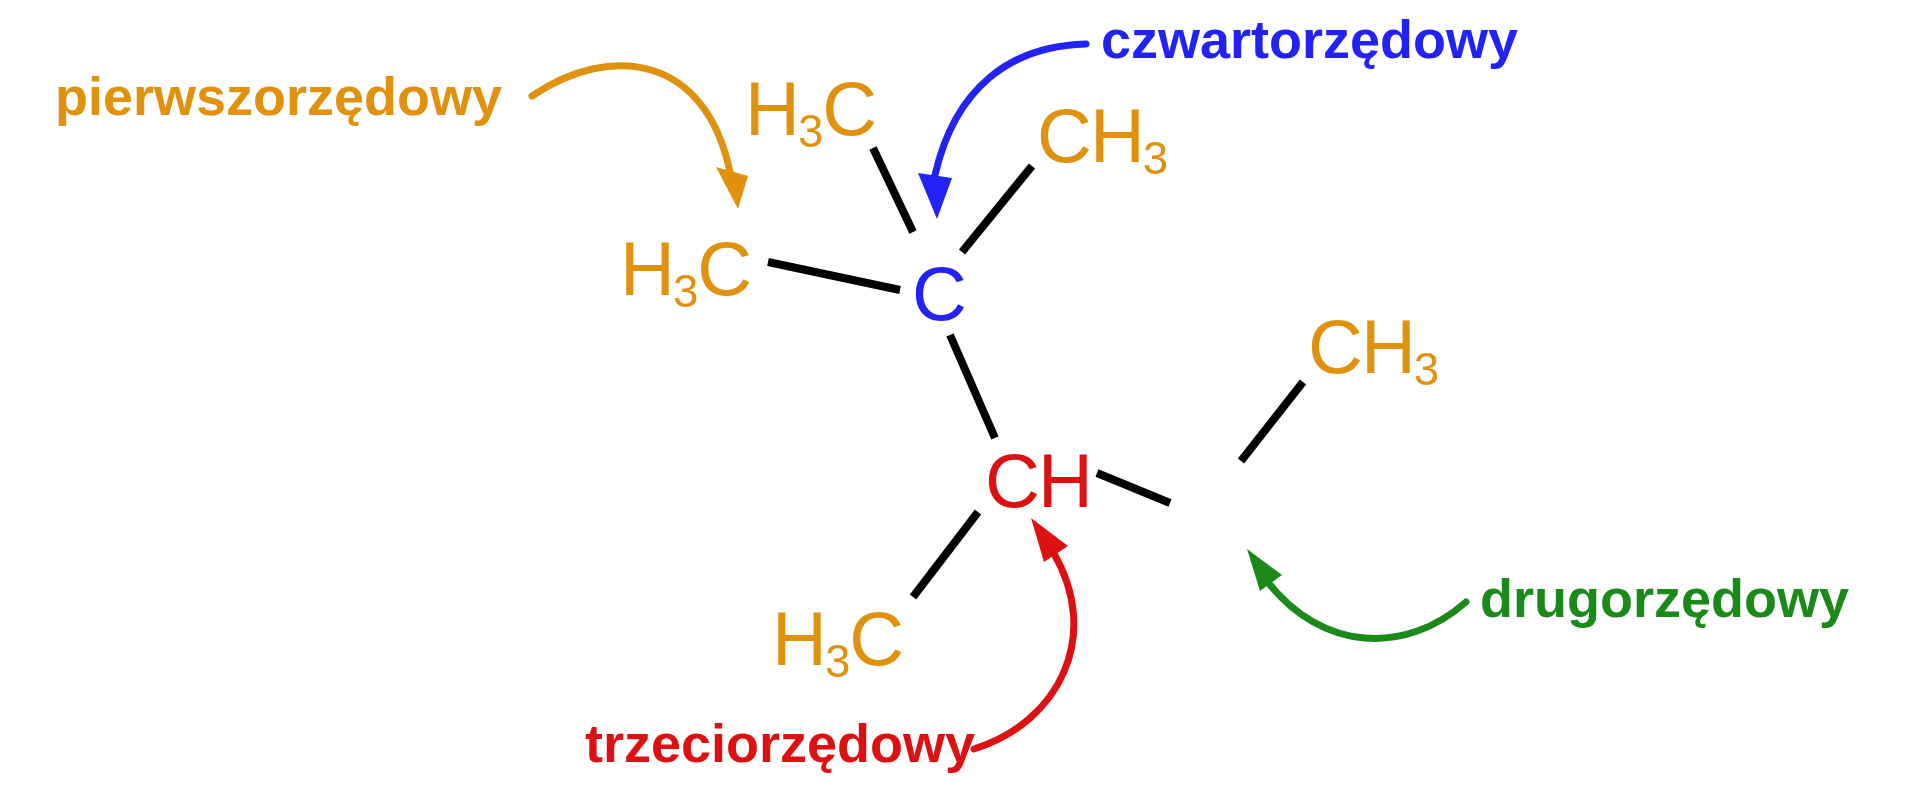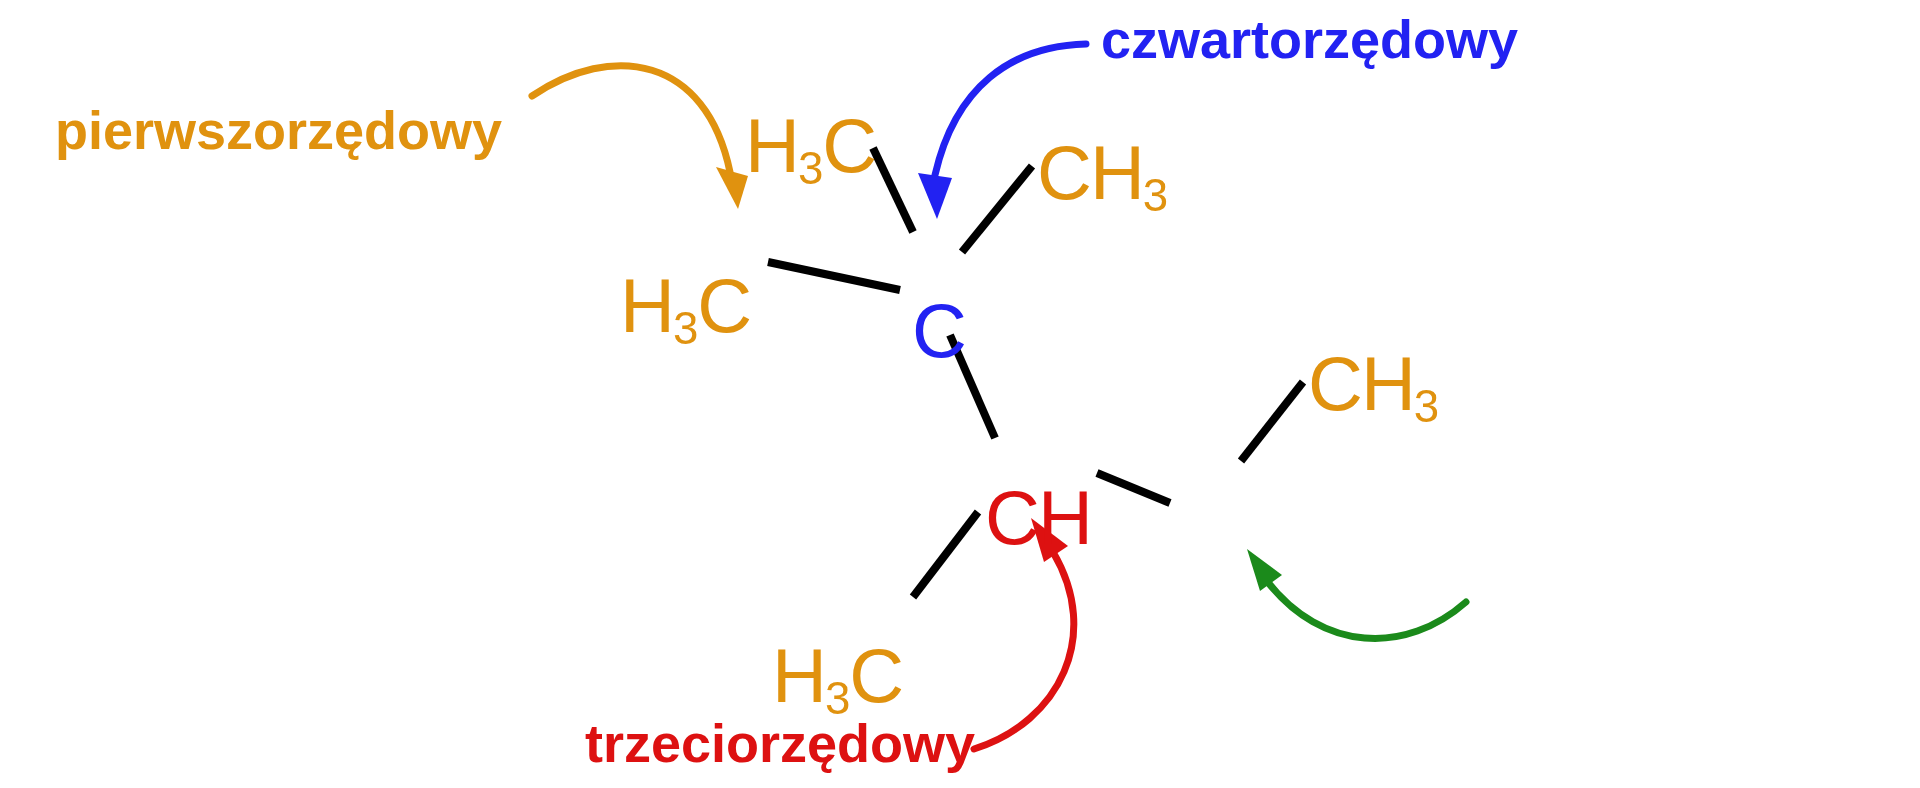--- a/index.html
+++ b/index.html
@@ -17,21 +17,20 @@
     left: 0; top: 0;
     width: 1920px; height: 788px;
   }
   .formula {
     position: absolute;
     font-size: 76px;
     line-height: 1;
     letter-spacing: -2px;
     white-space: nowrap;
     font-weight: 400;
-    margin-top: 37px;
   }
   .formula sub {
     font-size: 0.60em;
     line-height: 1;
     vertical-align: -0.27em;
     letter-spacing: -1px;
   }
   .annotation {
     position: absolute;
     font-size: 54px;
@@ -71,26 +70,27 @@
       <path d="M 974 749 C 1060 722, 1102 635, 1053 552" fill="none" stroke-width="7" stroke-linecap="round" stroke="#DD1111"></path>
       <path d="M 1031 518 L 1068 546 L 1044 562 Z" fill="#DD1111"></path>
     </g>
 
     <g>
       <path d="M 1466 602 C 1406 655, 1322 652, 1267 581" fill="none" stroke-width="7" stroke-linecap="round" stroke="#1B8A1B"></path>
       <path d="M 1247 549 L 1282 575 L 1260 591 Z" fill="#1B8A1B"></path>
     </g>
   </svg>
 
-  <div class="annotation" style="left: 55px; top: 69px; color: rgb(224, 146, 15); margin-top: 34px;">pierwszorzędowy</div>
+  <div class="annotation" style="left: 55px; top: 69px; color: rgb(224, 146, 15);">pierwszorzędowy</div>
 
   <div class="annotation" style="left: 1101px; top: 12px; color: rgb(34, 34, 242);">czwartorzędowy</div>
 
   <div class="annotation" style="left: 585px; top: 716px; color: rgb(221, 17, 17);">trzeciorzędowy</div>
 
+  <div class="annotation" style="left: 1480px; top: 571px; color: rgb(27, 138, 27);">drugorzędowy</div>
 
   <div class="formula" style="left: 745px; top: 71px; color: rgb(224, 146, 15);"><span>H</span><sub>3</sub><span>C</span></div>
 
   <div class="formula" style="left: 1037px; top: 98px; color: rgb(224, 146, 15);"><span>CH</span><sub>3</sub></div>
 
   <div class="formula" style="left: 620px; top: 231px; color: rgb(224, 146, 15);"><span>H</span><sub>3</sub><span>C</span></div>
 
   <div class="formula" style="left: 912px; top: 256px; color: rgb(34, 34, 242);">C</div>
 
   <div class="formula" style="left: 985px; top: 443px; color: rgb(221, 17, 17);">CH</div>

